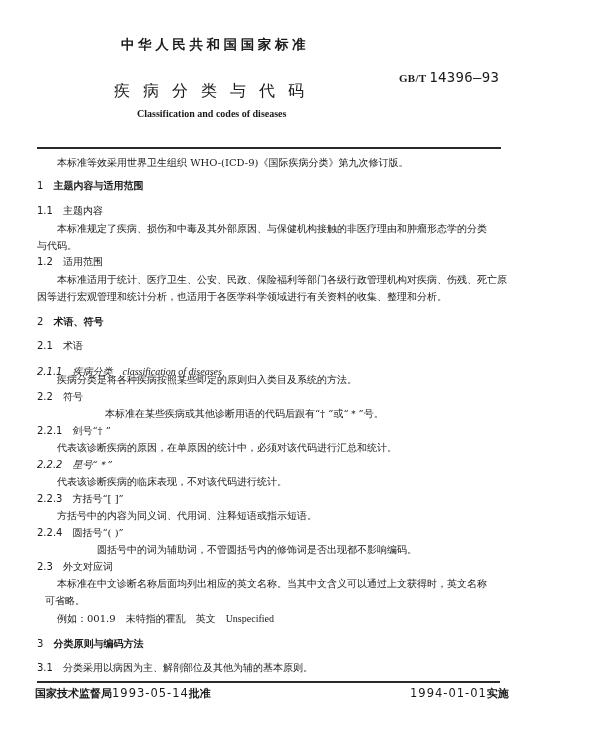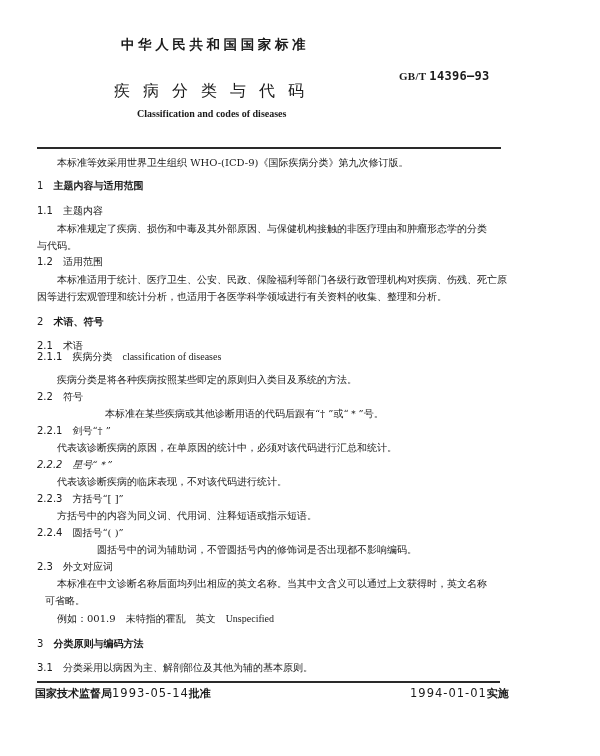--- a/index.html
+++ b/index.html
@@ -10,21 +10,21 @@
     }
     .abs { position: absolute; white-space: nowrap; }
     .agency {
       left: 121px; top: 36px; font-family: "DejaVu Sans", sans-serif;
       font-weight: bold; font-size: 13.5px; letter-spacing: 3.6px;
     }
     .std-no {
       left: 399px; top: 69px; font-size: 11px; font-weight: bold;
       font-family: "Liberation Serif", serif; letter-spacing: 0.3px;
     }
-    .std-no .num { font-family: "DejaVu Sans Mono", monospace; font-weight: bold; font-size: 12px; }
+    .std-no .num { font-family: "DejaVu Sans Mono", monospace; font-weight: normal; font-size: 14px; }
     .title-cn {
       left: 114px; top: 81px; font-family: "DejaVu Sans", sans-serif;
       font-weight: normal; font-size: 16px; letter-spacing: 13px;
     }
     .title-en {
       left: 137px; top: 108px; font-family: "Liberation Serif", serif;
       font-weight: bold; font-size: 10px;
     }
     .rule-top { left: 37px; top: 147px; width: 464px; height: 2px; background: #2a2a2a; }
     .rule-bottom { left: 37px; top: 681px; width: 463px; height: 2px; background: #2a2a2a; }
@@ -69,21 +69,21 @@
 <div class="abs line" style="left:57px;top:274px;">本标准适用于统计、医疗卫生、公安、民政、保险福利等部门各级行政管理机构对疾病、伤残、死亡原</div>
 <div class="abs line" style="left:37px;top:291px;">因等进行宏观管理和统计分析，也适用于各医学科学领域进行有关资料的收集、整理和分析。</div>
 
 <div class="abs line h1" style="left:37px;top:316px;">
   <span class="num">2</span><span class="gap"></span><span>术语、符号</span>
 </div>
 
 <div class="abs line" style="left:37px;top:340px;">
   <span class="num">2.1</span><span class="gap"></span><span>术语</span>
 </div>
-<div class="abs line" style="left:37px;top:351px;">
+<div class="abs line" style="left:37px;top:366px;font-style:italic;">
   <span class="num">2.1.1</span><span class="gap"></span><span>疾病分类</span><span class="gap"></span><span style="font-family:'Liberation Serif',serif;">classification of diseases</span>
 </div>
 <div class="abs line" style="left:57px;top:374px;">疾病分类是将各种疾病按照某些即定的原则归入类目及系统的方法。</div>
 
 <div class="abs line" style="left:37px;top:391px;">
   <span class="num">2.2</span><span class="gap"></span><span>符号</span>
 </div>
 <div class="abs line" style="left:57px;top:408px;margin-left:48px;">本标准在某些疾病或其他诊断用语的代码后跟有“† ”或“＊”号。</div>
 
 <div class="abs line" style="left:37px;top:425px;">

